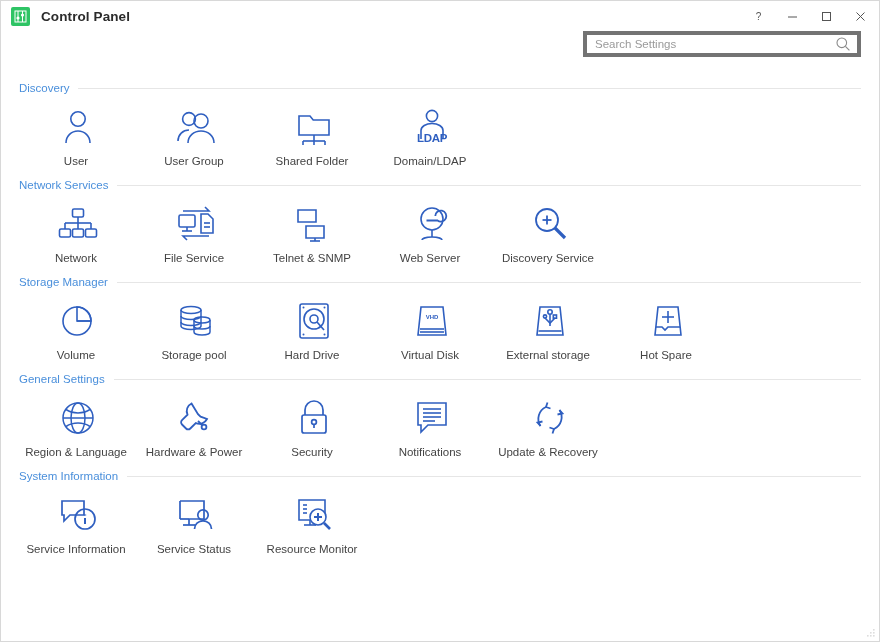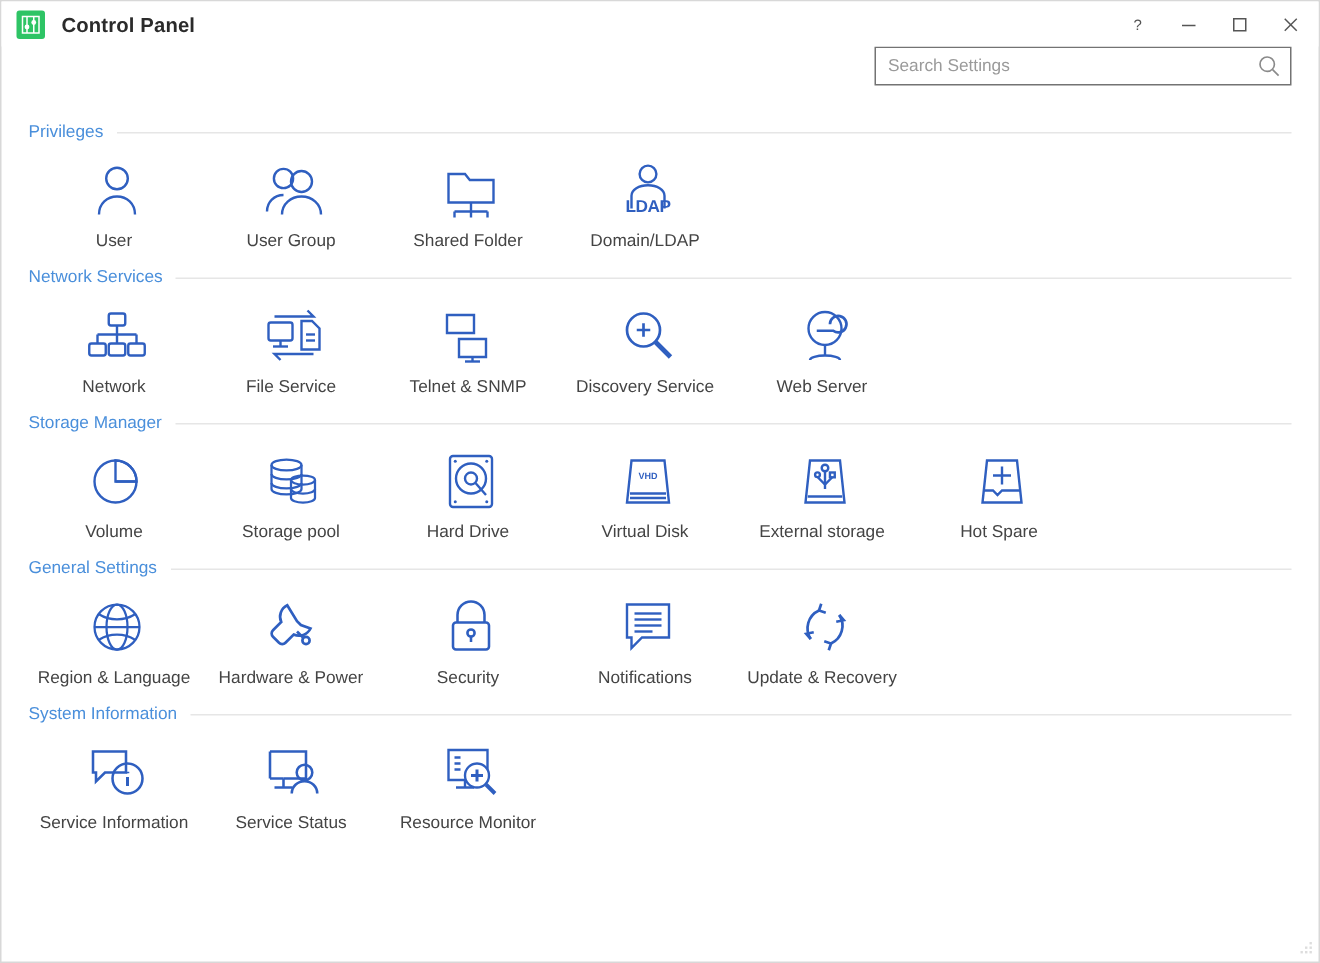--- a/index.html
+++ b/index.html
@@ -57,21 +57,21 @@
   .win-btn svg { display:block; }
 
   
   .search-row {
     flex: 0 0 34px;
     display: flex; justify-content: flex-end;
     padding: 0 18px;
   }
   .search-box {
     width: 278px; height: 26px;
-    border: 1px solid #737373;
+    border: 4px solid #737373;
     background: #fff;
     display: flex; align-items: center;
     padding: 0 6px 0 8px;
   }
   .search-input {
     flex: 1 1 auto;
     border: none; outline: none;
     font-family: "Liberation Sans", sans-serif;
     font-size: 11.5px;
     color: #555;
@@ -204,21 +204,21 @@
           <line x1="10.4" y1="10.4" x2="14.4" y2="14.4" stroke="#8a8a8a" stroke-width="1.1"></line>
         </svg>
       </span>
     </div>
   </div>
 
   <div class="content">
 
     <div class="section">
       <div class="section-head">
-        <span class="section-title">Privileges</span>
+        <span class="section-title">Discovery</span>
         <span class="section-rule"></span>
       </div>
       <div class="tiles">
 
         <div class="tile">
           <span class="glyph">
             <svg width="40" height="40" viewBox="0 0 40 40" fill="none" stroke="#2f5fc0" stroke-width="1.6">
               <circle cx="20" cy="12" r="7.2"></circle>
               <path d="M8 36c0-7.2 5.4-12 12-12s12 4.8 12 12"></path>
             </svg>
@@ -314,40 +314,40 @@
               <path d="M14 22h18v12H14z"></path>
               <line x1="23" y1="34" x2="23" y2="37"></line>
               <line x1="18" y1="37" x2="28" y2="37"></line>
             </svg>
           </span>
           <span class="tlabel">Telnet &amp; SNMP</span>
         </div>
 
         <div class="tile">
           <span class="glyph">
+            <svg width="42" height="40" viewBox="0 0 42 40" fill="none" stroke="#2f5fc0" stroke-width="1.6">
+              <circle cx="21" cy="15" r="11"></circle>
+              <path d="M15.5 16.5h11a5.5 5.5 0 10-2.2-4.4" stroke-width="1.8"></path>
+              <line x1="21" y1="26" x2="21" y2="33"></line>
+              <path d="M11 36c0-1.7 4.5-3 10-3s10 1.3 10 3"></path>
+            </svg>
+          </span>
+          <span class="tlabel">Web Server</span>
+        </div>
+
+        <div class="tile">
+          <span class="glyph">
             <svg width="42" height="40" viewBox="0 0 42 40" fill="none" stroke="#2f5fc0" stroke-width="1.8">
               <circle cx="18" cy="16" r="11"></circle>
               <line x1="18" y1="11.5" x2="18" y2="20.5"></line>
               <line x1="13.5" y1="16" x2="22.5" y2="16"></line>
               <line x1="26" y1="24" x2="36" y2="34" stroke-width="3.2"></line>
             </svg>
           </span>
           <span class="tlabel">Discovery Service</span>
-        </div>
-
-        <div class="tile">
-          <span class="glyph">
-            <svg width="42" height="40" viewBox="0 0 42 40" fill="none" stroke="#2f5fc0" stroke-width="1.6">
-              <circle cx="21" cy="15" r="11"></circle>
-              <path d="M15.5 16.5h11a5.5 5.5 0 10-2.2-4.4" stroke-width="1.8"></path>
-              <line x1="21" y1="26" x2="21" y2="33"></line>
-              <path d="M11 36c0-1.7 4.5-3 10-3s10 1.3 10 3"></path>
-            </svg>
-          </span>
-          <span class="tlabel">Web Server</span>
         </div>
 
       </div>
     </div>
 
     <div class="section">
       <div class="section-head">
         <span class="section-title">Storage Manager</span>
         <span class="section-rule"></span>
       </div>

